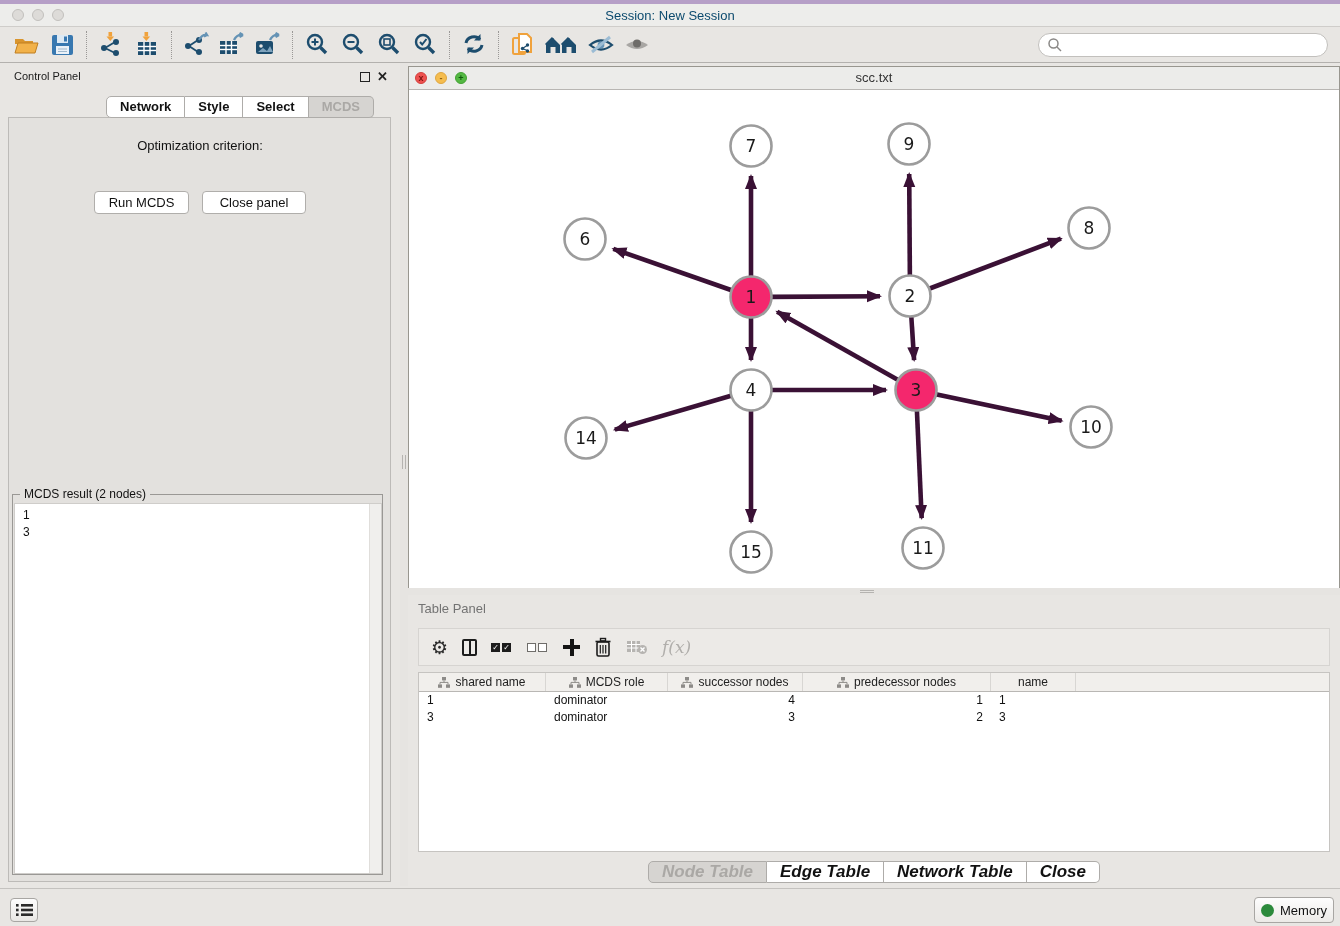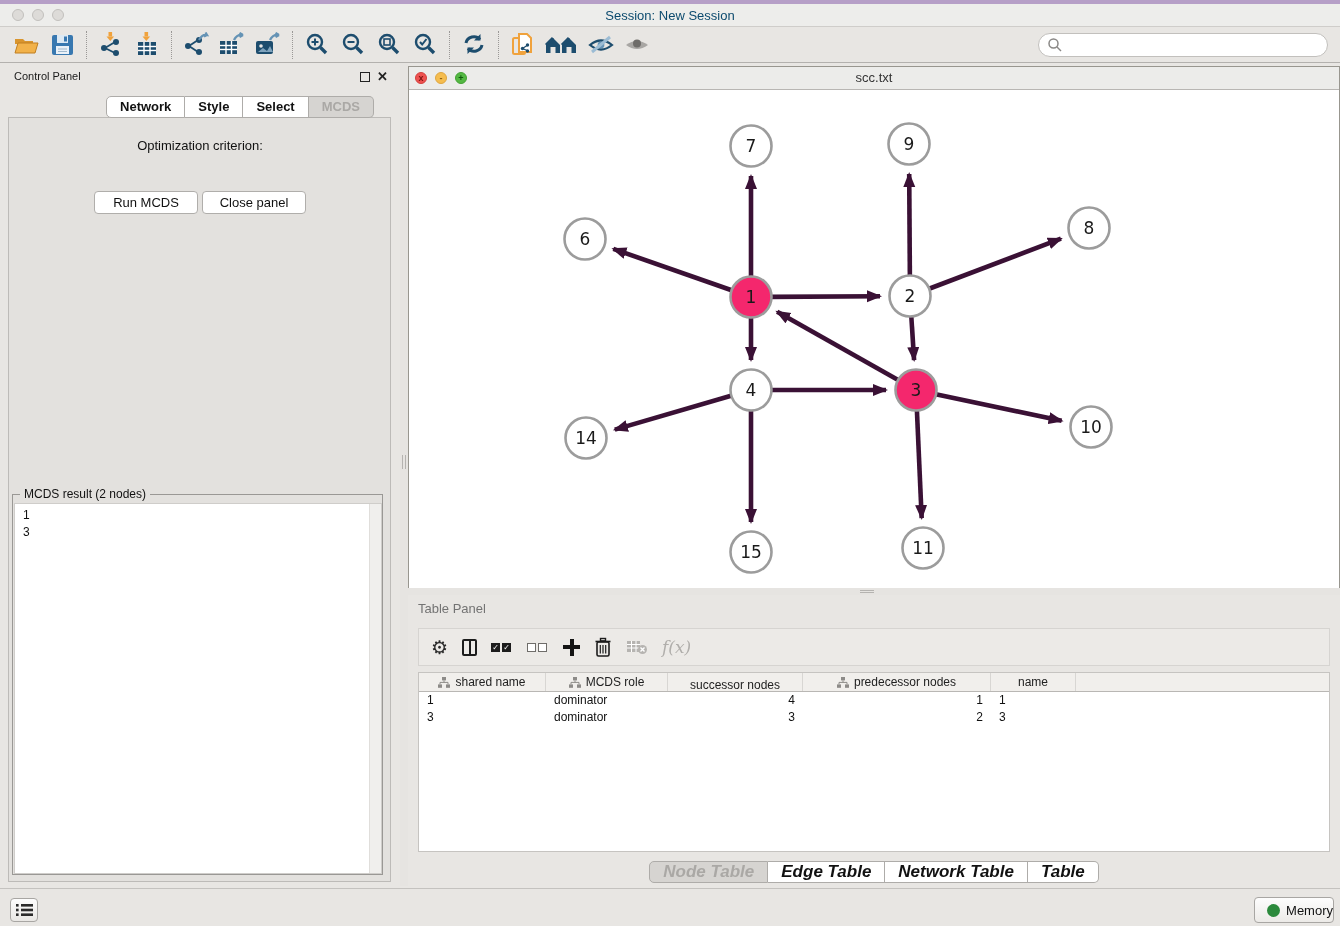--- a/index.html
+++ b/index.html
@@ -38,21 +38,21 @@
   .seg-tab:last-child { border-radius:0 5px 5px 0; }
   .seg-tab.active { background:#d6d4d1; color:#aaa8a5; font-weight:600; }
   #opt-label { left:0; top:75px; width:400px; text-align:center; font-size:13px; color:#111; }
   #opt-select { left:44px; top:95px; width:308px; height:23px; background:#fff;
     border:1px solid #b0aeab; border-radius:4px; display:flex; align-items:center;
     font-size:13px; color:#111; padding-left:10px; }
   #opt-stepper { margin-left:auto; margin-right:6px; display:flex; flex-direction:column;
     align-items:center; font-size:8px; line-height:5px; color:#444; }
   .cp-btn { height:23px; background:#fff; border:1px solid #b0aeab; border-radius:4px;
     font-size:13px; color:#111; display:flex; align-items:center; justify-content:center; }
-  #run-btn { left:94px; top:128px; width:104px; }
+  #run-btn { left:94px; top:128px; width:95px; }
   #close-btn { left:202px; top:128px; width:104px; }
   #mcds-fieldset { left:12px; top:431px; width:371px; height:381px; border:1px solid #9a9895; }
   #mcds-legend { left:7px; top:-8px; background:#e3e1de; padding:0 4px; font-size:12px; color:#111; }
   #mcds-textarea { left:1px; top:8px; width:368px; height:371px; background:#fff;
     border:1px solid #cfcdca; font-size:12px; color:#111; padding:3px 0 0 8px; line-height:17px; }
   #mcds-scroll { right:1px; top:9px; width:12px; height:369px; background:#f0efed; border-left:1px solid #e0dedb; }
 
   
   #net-window { left:408px; top:66px; width:932px; height:526px; background:#fff;
     border:1px solid #98968f; }
@@ -97,21 +97,21 @@
   #tp-tabs { left:0; top:266px; width:932px; height:22px; display:flex; justify-content:center; }
   #tp-tabs .seg-tab { font-size:17px; font-weight:600;font-style:italic; }
 
   
   #statusbar { left:0; top:888px; width:1340px; height:38px; background:#e8e6e3;
     border-top:1px solid #c4c2bf; }
   #console-btn { left:10px; top:9px; width:28px; height:24px; background:linear-gradient(#fdfdfd,#e9e7e4);
     border:1px solid #a8a6a3; border-radius:4px; display:flex; align-items:center; justify-content:center; }
   #memory-btn { left:1254px; top:8px; width:80px; height:26px; background:linear-gradient(#fdfdfd,#eceae7);
     border:1px solid #a8a6a3; border-radius:4px; display:flex; align-items:center;
-    justify-content:flex-end; gap:6px; font-size:13px; color:#111; }
+    justify-content:center; gap:6px; font-size:13px; color:#111; }
   #memory-dot { width:13px; height:13px; border-radius:50%; background:#2c8a3c; }
 </style>
 </head>
 <body>
 
 <div id="app">
 
   <div class="abs" id="purple-strip"></div>
 
   <div class="abs" id="titlebar">
@@ -450,21 +450,21 @@
             <svg width="12" height="11" viewBox="0 0 12 11">
               <g fill="#8d8b88">
                 <rect x="4" y="0" width="4" height="3.4"></rect>
                 <rect x="0" y="7.4" width="4" height="3.4"></rect>
                 <rect x="8" y="7.4" width="4" height="3.4"></rect>
               </g>
               <path d="M6 3.4 V5.4 M2 5.4 H10 M2 5.4 V7.4 M10 5.4 V7.4" stroke="#8d8b88" fill="none"></path>
             </svg>
             <span>MCDS role</span>
           </div>
-          <div class="th" style="width: 135px; flex-direction: column;">
+          <div class="th" style="width: 135px;">
             <svg width="12" height="11" viewBox="0 0 12 11">
               <g fill="#8d8b88">
                 <rect x="4" y="0" width="4" height="3.4"></rect>
                 <rect x="0" y="7.4" width="4" height="3.4"></rect>
                 <rect x="8" y="7.4" width="4" height="3.4"></rect>
               </g>
               <path d="M6 3.4 V5.4 M2 5.4 H10 M2 5.4 V7.4 M10 5.4 V7.4" stroke="#8d8b88" fill="none"></path>
             </svg>
             <span>successor nodes</span>
           </div>
@@ -499,21 +499,21 @@
             <div class="td num" style="width: 188px;">2</div>
             <div class="td " style="width: 85px;">3</div>
           </div>
         </div>
     </div>
 
     <div class="abs" id="tp-tabs">
       <div class="seg-tab active">Node Table</div>
       <div class="seg-tab">Edge Table</div>
       <div class="seg-tab">Network Table</div>
-      <div class="seg-tab">Table</div>
+      <div class="seg-tab">Close</div>
     </div>
   </div>
 
   <div class="abs" id="statusbar">
     <div class="abs" id="console-btn">
       <svg width="17" height="14" viewBox="0 0 17 14">
           <g fill="#2b2b2b">
             <rect x="0" y="1" width="2.6" height="2.6"></rect>
             <rect x="0" y="5.7" width="2.6" height="2.6"></rect>
             <rect x="0" y="10.4" width="2.6" height="2.6"></rect>

